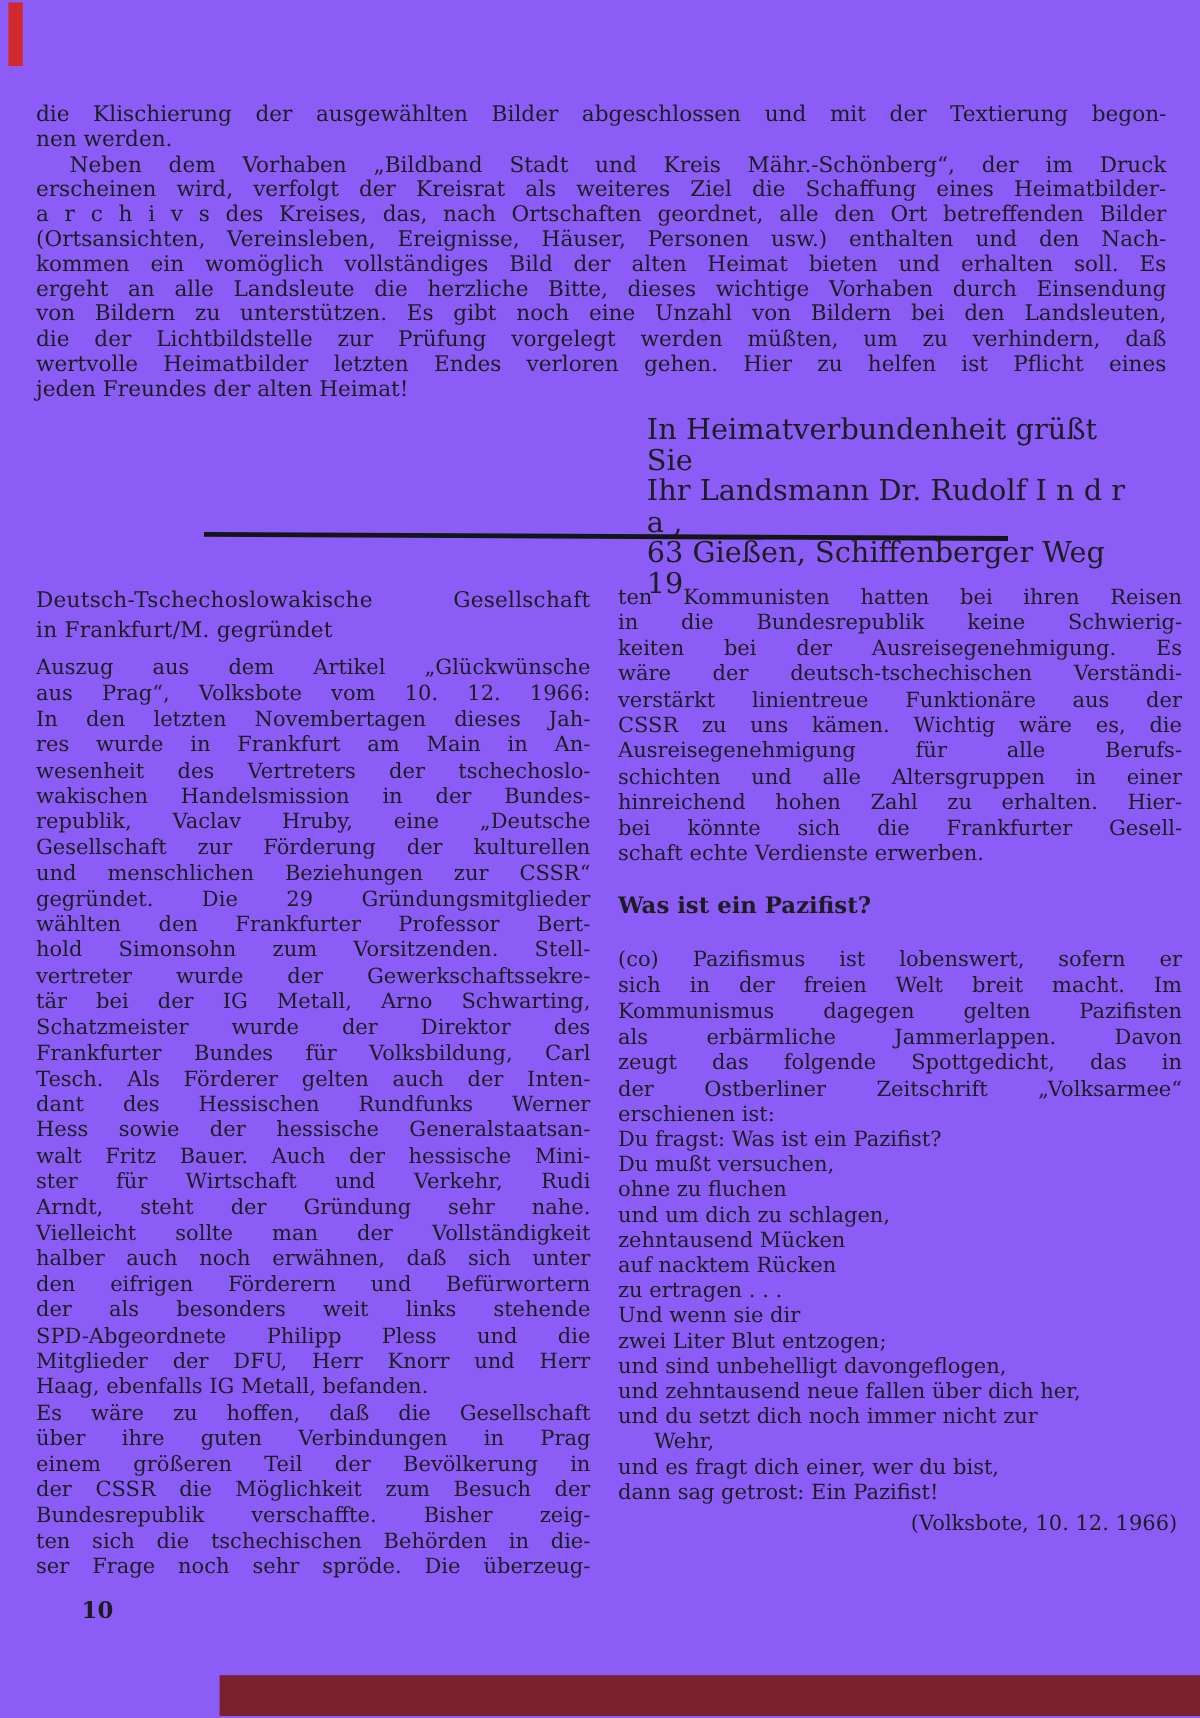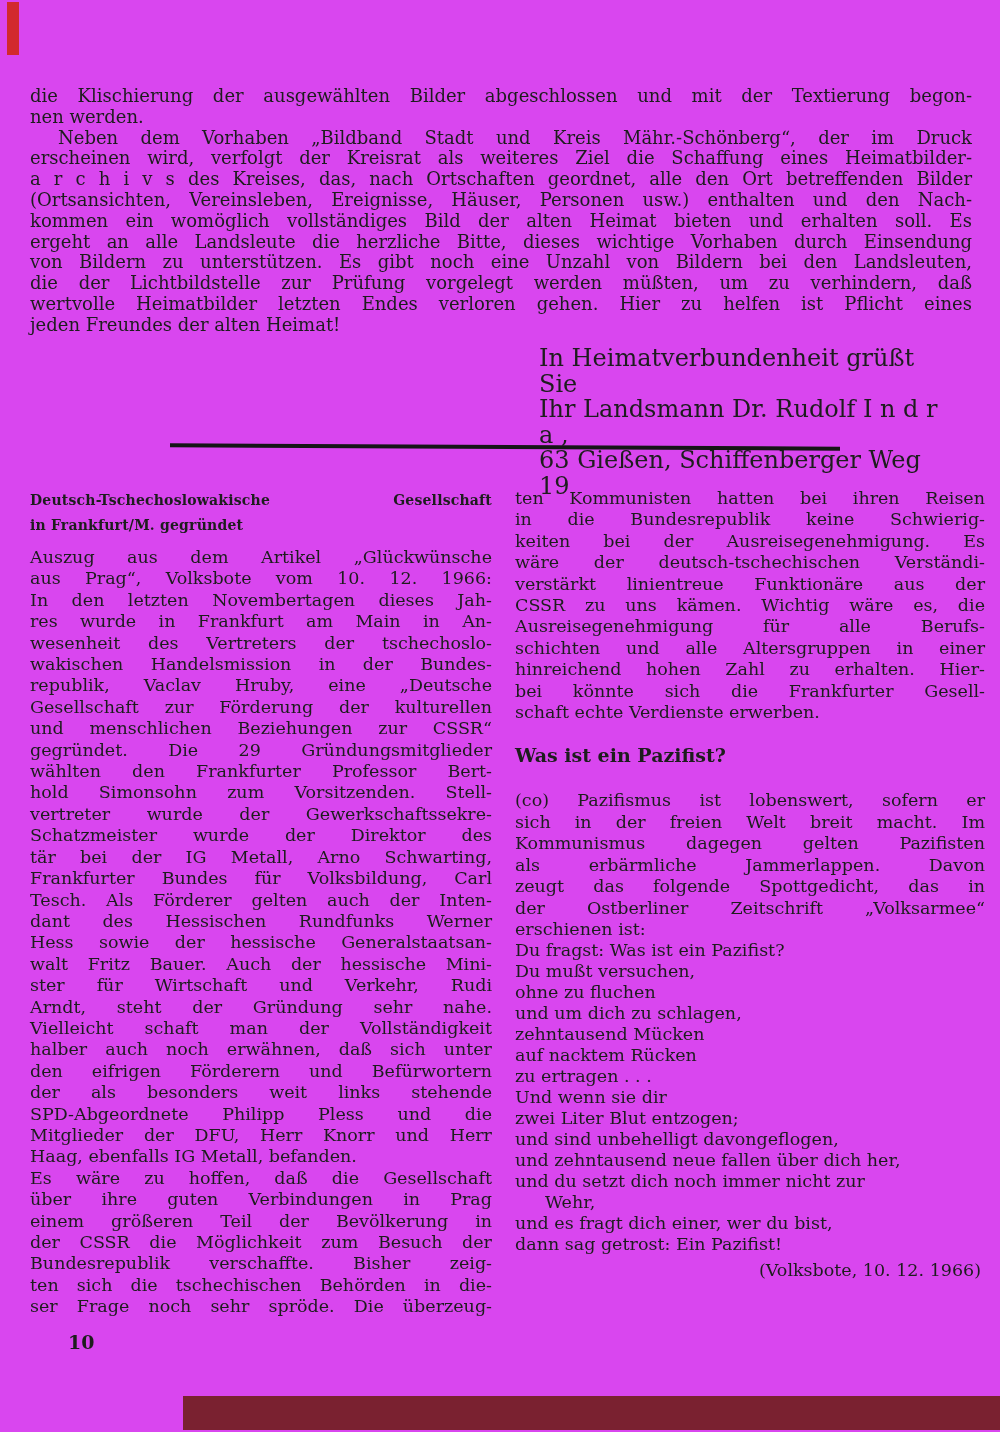--- a/index.html
+++ b/index.html
@@ -1,19 +1,19 @@
 <!DOCTYPE html>
 <html><head>
 <meta charset="utf-8">
 <style>
   html,body{margin:0;padding:0;background:#ffffff;}
   .page{
     position:relative;
     width:1000px;height:1432px;
-    background:#d946ef;
+    background:#8b5cf6;
     color:#1d1d1d;
     font-family:"DejaVu Serif", serif;
     overflow:hidden;
   }
   
   .red-tick{position:absolute;left:7px;top:2px;width:12px;height:53px;background:#d2292e;}
   .maroon-bar{position:absolute;left:183px;top:1396px;width:817px;height:34px;background:#7a2130;}
 
   
   .intro{position:absolute;left:30px;top:86px;width:942px;font-size:18px;line-height:20.8px;}
@@ -24,21 +24,21 @@
   .signature{position:absolute;left:539px;top:346px;width:420px;font-size:24px;line-height:25.5px;}
 
   
   .rule{position:absolute;left:170px;top:445px;width:670px;height:4px;background:#151515;transform:rotate(0.3deg);}
 
   
   .col{position:absolute;top:488px;font-size:17.5px;line-height:21.4px;}
   .col-left{left:30px;width:462px;}
   .col-right{left:515px;width:470px;}
 
-  .heading{font-weight:bold;font-size:14px;line-height:25px;margin-bottom:9px;}
+  .heading{font-weight:normal;font-size:18px;line-height:25px;margin-bottom:9px;}
   .heading .bline{letter-spacing:0.2px;}
   .heading2{font-weight:bold;font-size:19px;line-height:25px;margin:20px 0 22px 0;}
 
   .poem{line-height:21px;}
   .attribution{text-align:right;margin-top:4px;padding-right:4px;line-height:23px;}
 
   .pageno{position:absolute;left:30px;top:1331px;font-size:19px;font-weight:bold;margin-left:38px;}
 </style>
 </head>
 <body>
@@ -82,30 +82,30 @@
         <div class="bline just">res wurde in Frankfurt am Main in An-</div>
         <div class="bline just">wesenheit des Vertreters der tschechoslo-</div>
         <div class="bline just">wakischen Handelsmission in der Bundes-</div>
         <div class="bline just">republik, Vaclav Hruby, eine „Deutsche</div>
         <div class="bline just">Gesellschaft zur Förderung der kulturellen</div>
         <div class="bline just">und menschlichen Beziehungen zur CSSR“</div>
         <div class="bline just">gegründet. Die 29 Gründungsmitglieder</div>
         <div class="bline just">wählten den Frankfurter Professor Bert-</div>
         <div class="bline just">hold Simonsohn zum Vorsitzenden. Stell-</div>
         <div class="bline just">vertreter wurde der Gewerkschaftssekre-</div>
+        <div class="bline just">tär bei der IG Metall, Arno Schwarting,</div>
         <div class="bline just">Schatzmeister wurde der Direktor des</div>
-        <div class="bline just">tär bei der IG Metall, Arno Schwarting,</div>
         <div class="bline just">Frankfurter Bundes für Volksbildung, Carl</div>
         <div class="bline just">Tesch. Als Förderer gelten auch der Inten-</div>
         <div class="bline just">dant des Hessischen Rundfunks Werner</div>
         <div class="bline just">Hess sowie der hessische Generalstaatsan-</div>
         <div class="bline just">walt Fritz Bauer. Auch der hessische Mini-</div>
         <div class="bline just">ster für Wirtschaft und Verkehr, Rudi</div>
         <div class="bline just">Arndt, steht der Gründung sehr nahe.</div>
-        <div class="bline just">Vielleicht schaft man der Vollständigkeit</div>
+        <div class="bline just">Vielleicht sollte man der Vollständigkeit</div>
         <div class="bline just">halber auch noch erwähnen, daß sich unter</div>
         <div class="bline just">den eifrigen Förderern und Befürwortern</div>
         <div class="bline just">der als besonders weit links stehende</div>
         <div class="bline just">SPD-Abgeordnete Philipp Pless und die</div>
         <div class="bline just">Mitglieder der DFU, Herr Knorr und Herr</div>
         <div class="bline">Haag, ebenfalls IG Metall, befanden.</div>
         <div class="bline just">Es wäre zu hoffen, daß die Gesellschaft</div>
         <div class="bline just">über ihre guten Verbindungen in Prag</div>
         <div class="bline just">einem größeren Teil der Bevölkerung in</div>
         <div class="bline just">der CSSR die Möglichkeit zum Besuch der</div>

